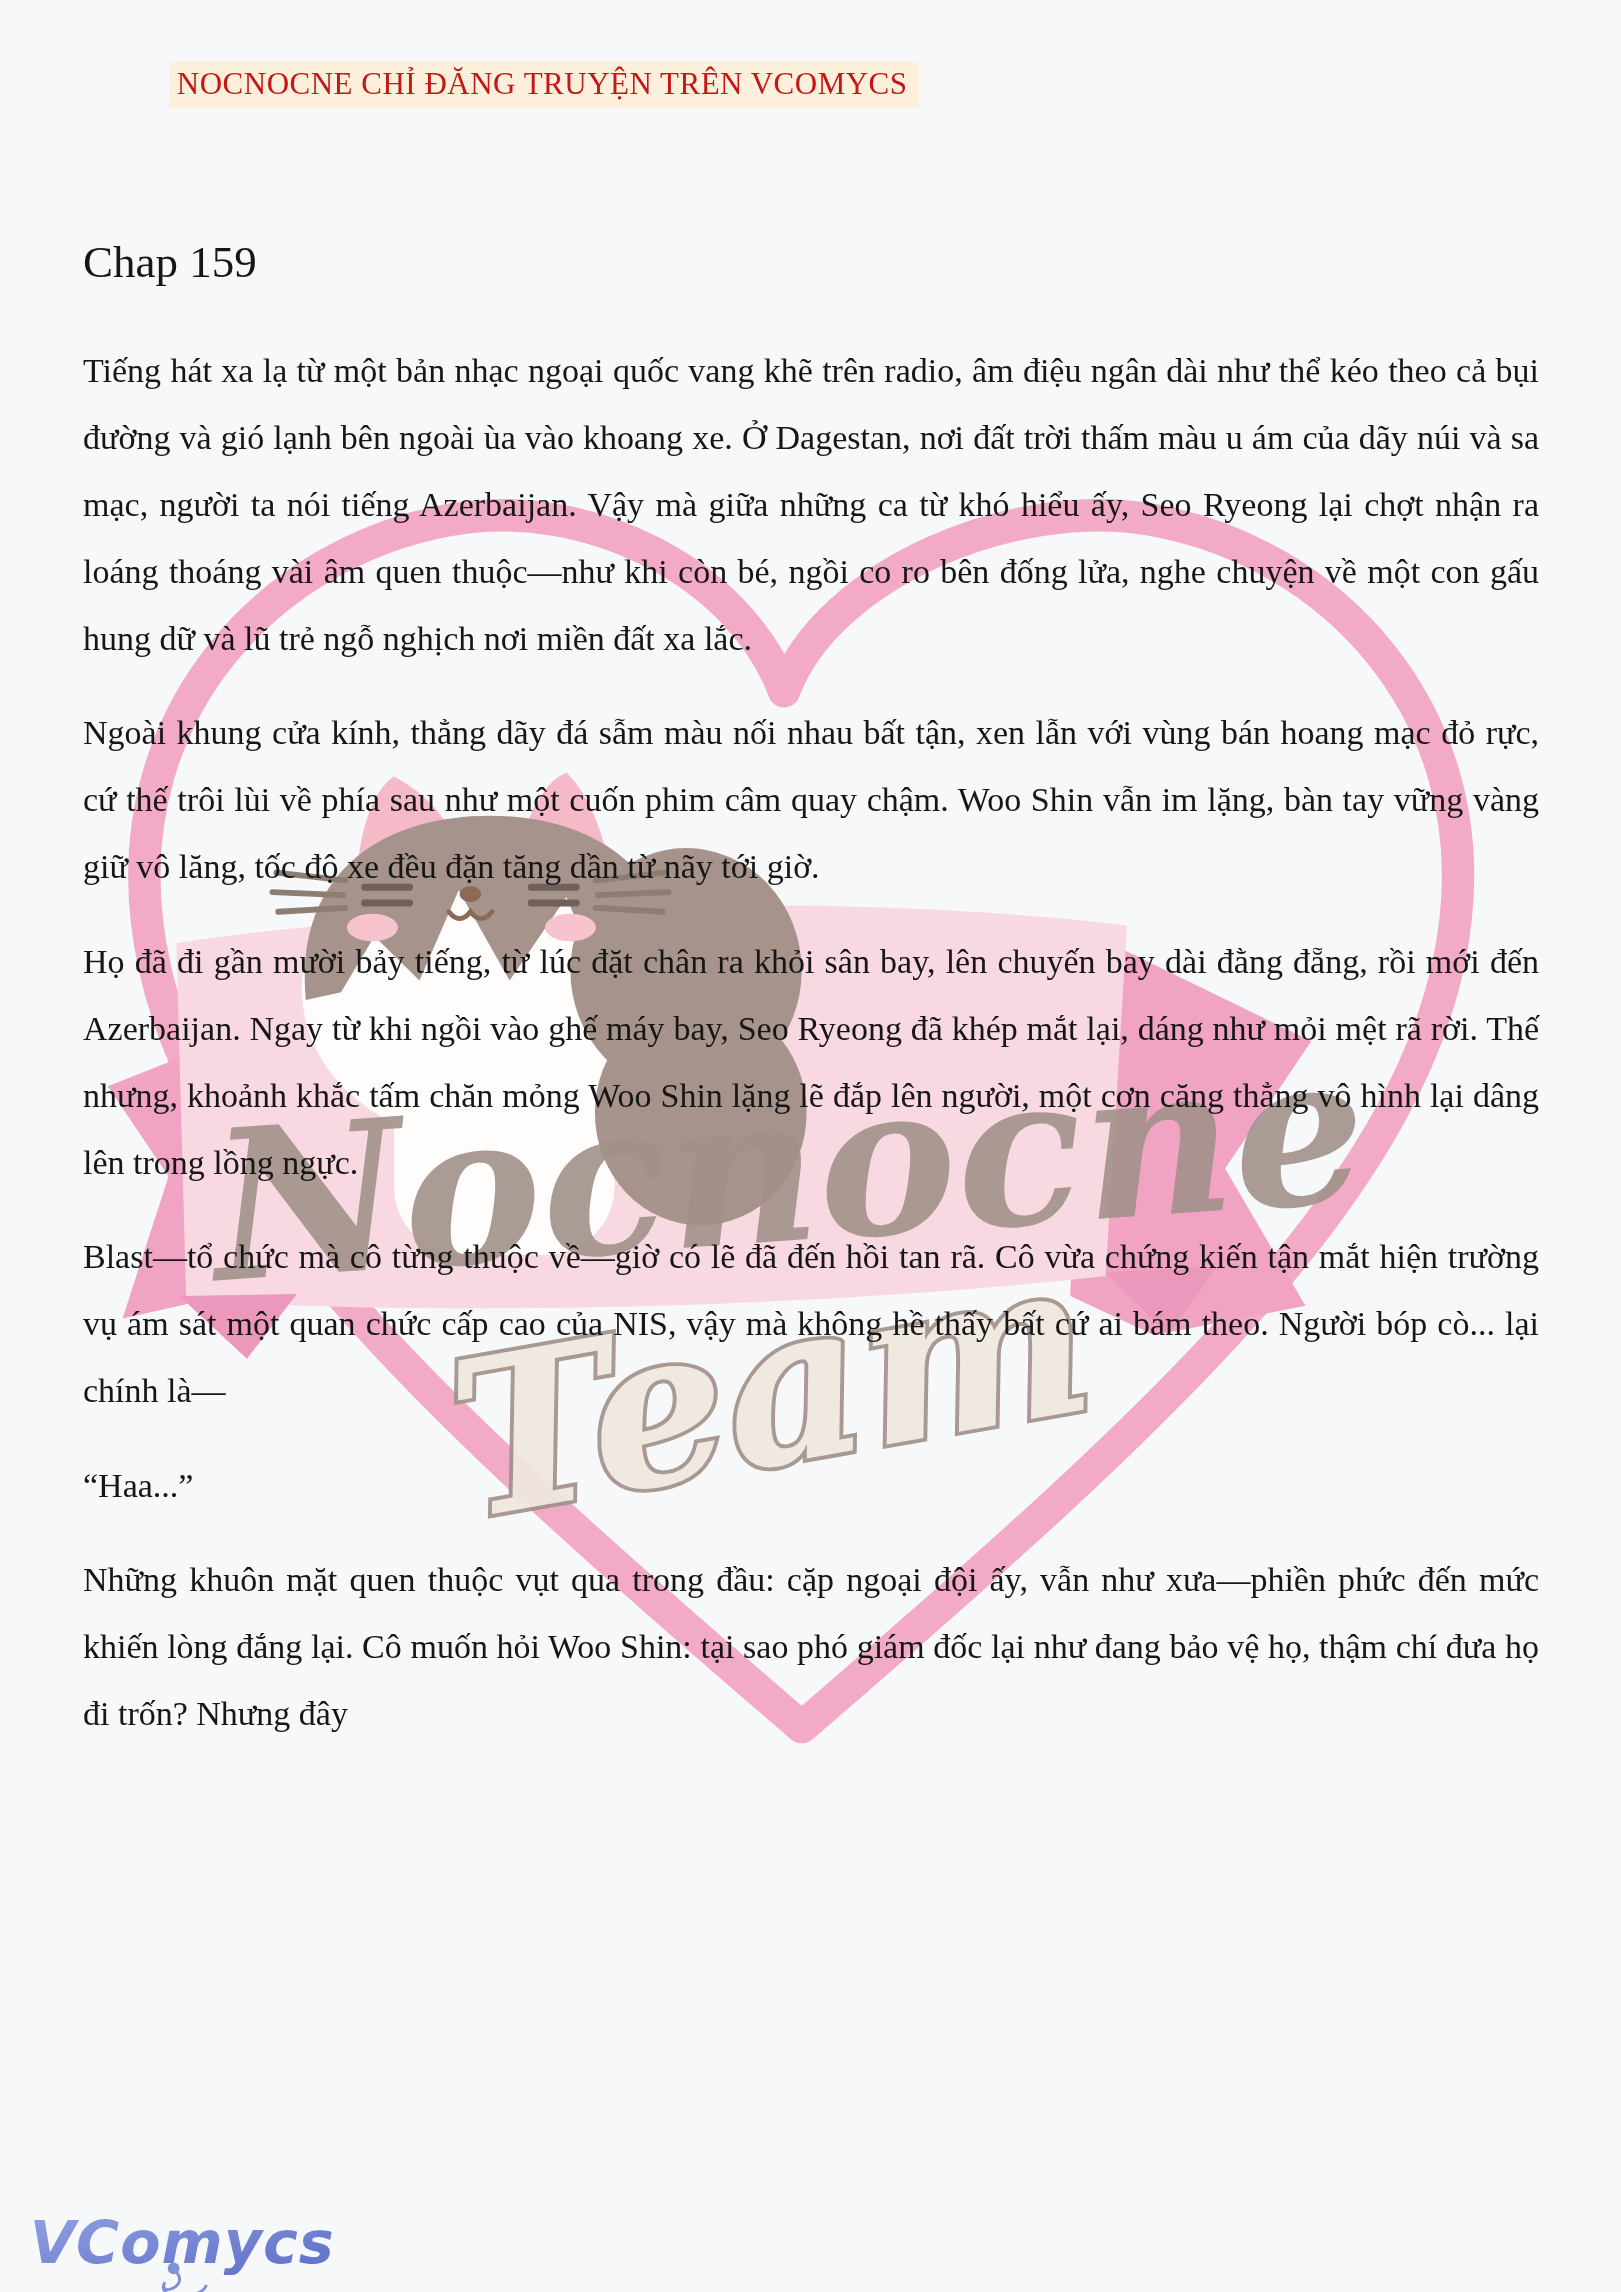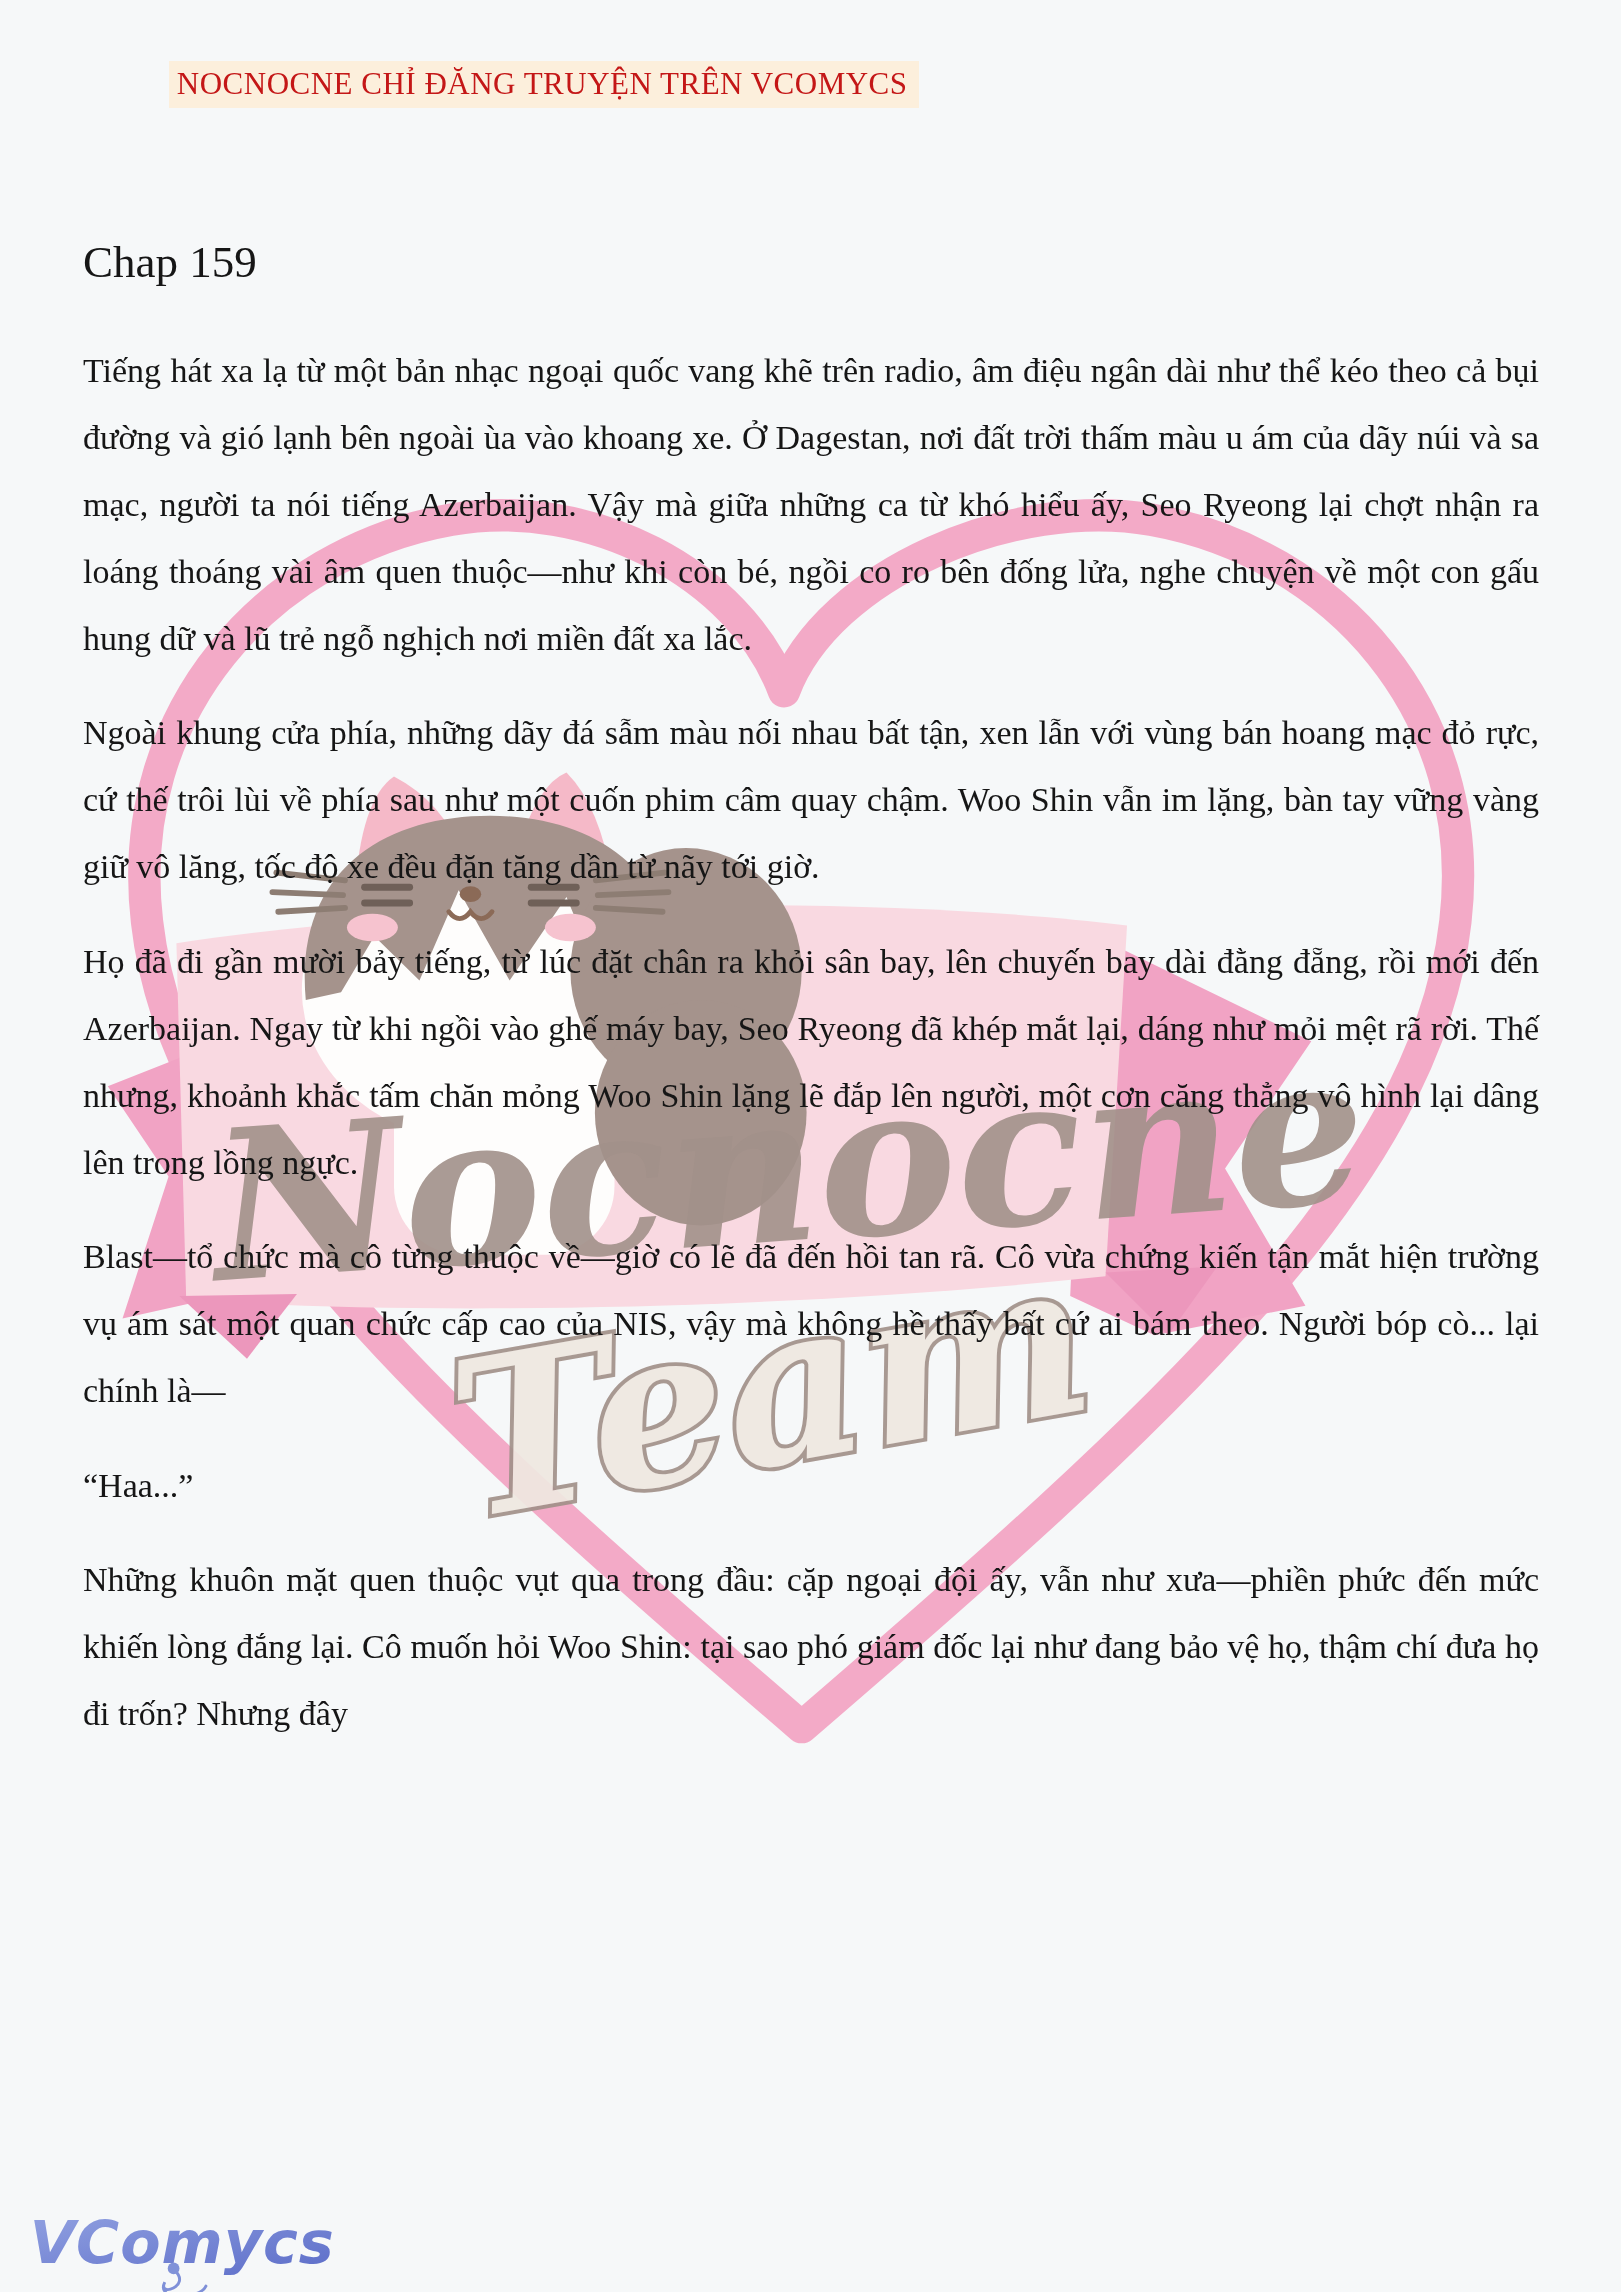--- a/index.html
+++ b/index.html
@@ -124,21 +124,21 @@
   </svg>
 
   <div class="content-layer">
 
     <div class="header-notice">NOCNOCNE CHỈ ĐĂNG TRUYỆN TRÊN VCOMYCS</div>
 
     <div class="text-block">
       <h1 class="chap-title">Chap 159</h1>
 
       <p class="para">Tiếng hát xa lạ từ một bản nhạc ngoại quốc vang khẽ trên radio, âm điệu ngân dài như thể kéo theo cả bụi đường và gió lạnh bên ngoài ùa vào khoang xe. Ở Dagestan, nơi đất trời thấm màu u ám của dãy núi và sa mạc, người ta nói tiếng Azerbaijan. Vậy mà giữa những ca từ khó hiểu ấy, Seo Ryeong lại chợt nhận ra loáng thoáng vài âm quen thuộc—như khi còn bé, ngồi co ro bên đống lửa, nghe chuyện về một con gấu hung dữ và lũ trẻ ngỗ nghịch nơi miền đất xa lắc.</p>
-      <p class="para">Ngoài khung cửa phía, những dãy đá sẫm màu nối nhau bất tận, xen lẫn với vùng bán hoang mạc đỏ rực, cứ thế trôi lùi về phía sau như một cuốn phim câm quay chậm. Woo Shin vẫn im lặng, bàn tay vững vàng giữ vô lăng, tốc độ xe đều đặn tăng dần từ nãy tới giờ.</p>
+      <p class="para">Ngoài khung cửa kính, thẳng dãy đá sẫm màu nối nhau bất tận, xen lẫn với vùng bán hoang mạc đỏ rực, cứ thế trôi lùi về phía sau như một cuốn phim câm quay chậm. Woo Shin vẫn im lặng, bàn tay vững vàng giữ vô lăng, tốc độ xe đều đặn tăng dần từ nãy tới giờ.</p>
       <p class="para">Họ đã đi gần mười bảy tiếng, từ lúc đặt chân ra khỏi sân bay, lên chuyến bay dài đằng đẵng, rồi mới đến Azerbaijan. Ngay từ khi ngồi vào ghế máy bay, Seo Ryeong đã khép mắt lại, dáng như mỏi mệt rã rời. Thế nhưng, khoảnh khắc tấm chăn mỏng Woo Shin lặng lẽ đắp lên người, một cơn căng thẳng vô hình lại dâng lên trong lồng ngực.</p>
       <p class="para">Blast—tổ chức mà cô từng thuộc về—giờ có lẽ đã đến hồi tan rã. Cô vừa chứng kiến tận mắt hiện trường vụ ám sát một quan chức cấp cao của NIS, vậy mà không hề thấy bất cứ ai bám theo. Người bóp cò... lại chính là—</p>
       <p class="para">“Haa...”</p>
       <p class="para">Những khuôn mặt quen thuộc vụt qua trong đầu: cặp ngoại đội ấy, vẫn như xưa—phiền phức đến mức khiến lòng đắng lại. Cô muốn hỏi Woo Shin: tại sao phó giám đốc lại như đang bảo vệ họ, thậm chí đưa họ đi trốn? Nhưng đây</p>
     </div>
 
     <svg class="footer-logo" width="333" height="108" viewBox="0 0 340 110">
       <defs>
         <linearGradient id="logoGrad" x1="0" y1="0" x2="1" y2="1">
           <stop offset="0" stop-color="#93a3e2"></stop>

